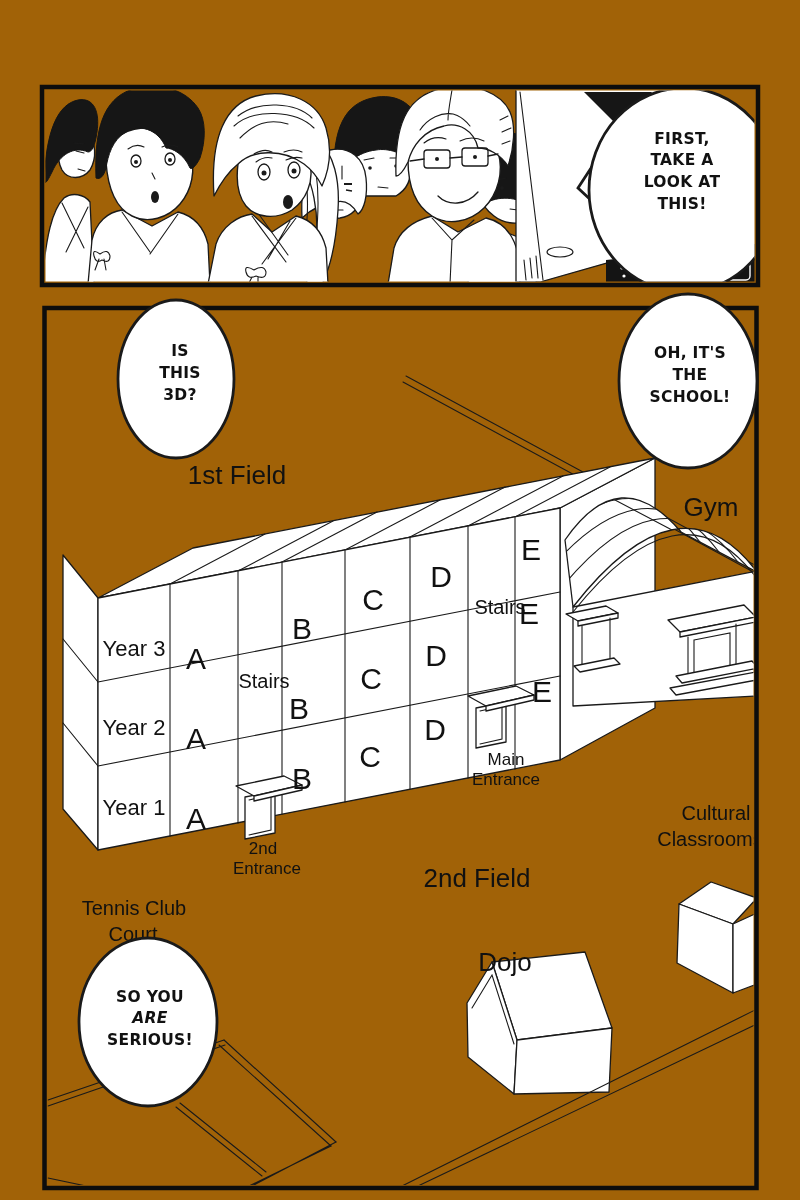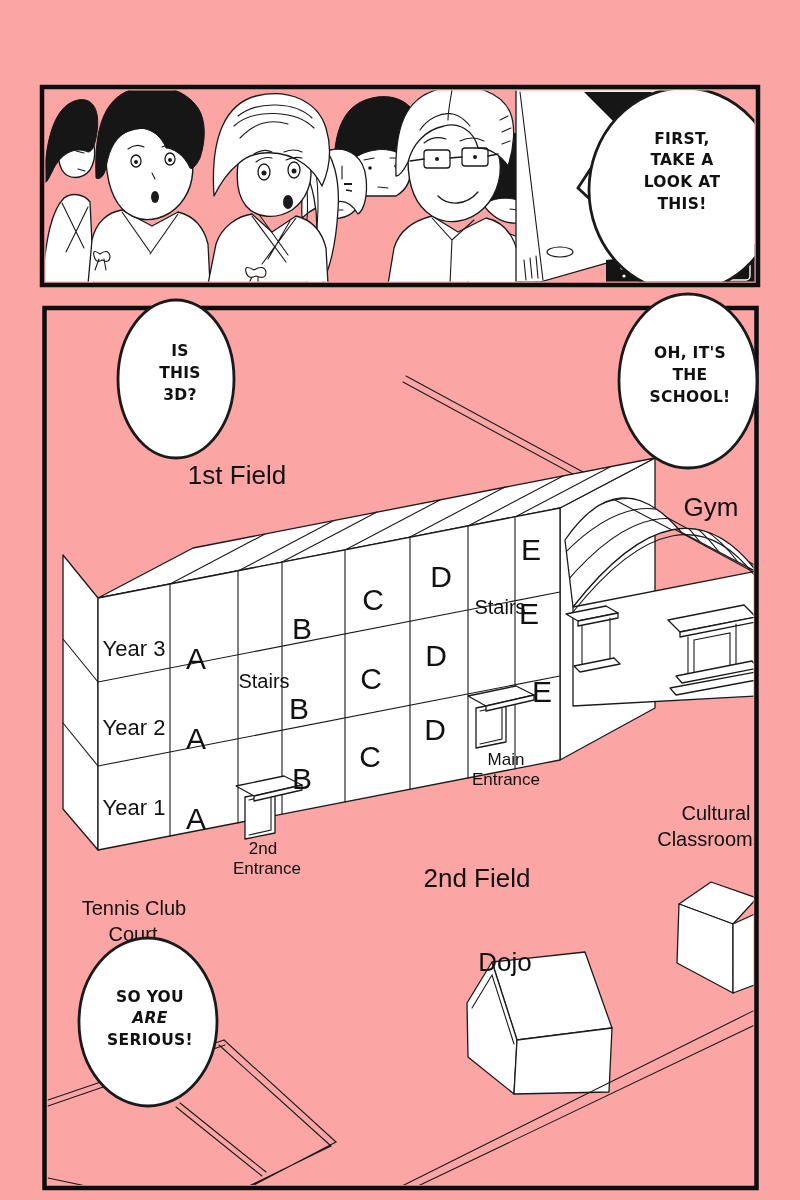--- a/index.html
+++ b/index.html
@@ -1,16 +1,16 @@
 <!DOCTYPE html>
 <html><head>
 <meta charset="utf-8">
 <style>
   html,body{margin:0;padding:0;background:#e8e8e8;}
-  .page{position:relative;width:800px;height:1200px;background:#fca5a5;overflow:hidden;
+  .page{position:relative;width:800px;height:1200px;background:#a16207;overflow:hidden;
         font-family:"Liberation Sans",sans-serif;}
   svg{position:absolute;left:0;top:0;}
   .ink{stroke:#1a1a1a;fill:none;stroke-width:1.3;stroke-linecap:round;stroke-linejoin:round;}
   .ink-thin{stroke:#1a1a1a;fill:none;stroke-width:1.1;stroke-linecap:round;}
   .paper{fill:#ffffff;stroke:#1a1a1a;stroke-width:1.3;stroke-linejoin:round;}
   .hair{fill:#161616;stroke:#161616;stroke-width:1;stroke-linejoin:round;}
   .face{fill:#ffffff;stroke:#1a1a1a;stroke-width:1.4;stroke-linejoin:round;}
   .bubble{fill:#ffffff;stroke:#1a1a1a;stroke-width:2.8;}
   .bubble-text{font-family:"DejaVu Sans",sans-serif;font-weight:700;font-size:15.5px;
                fill:#111;text-anchor:middle;letter-spacing:.3px;}

